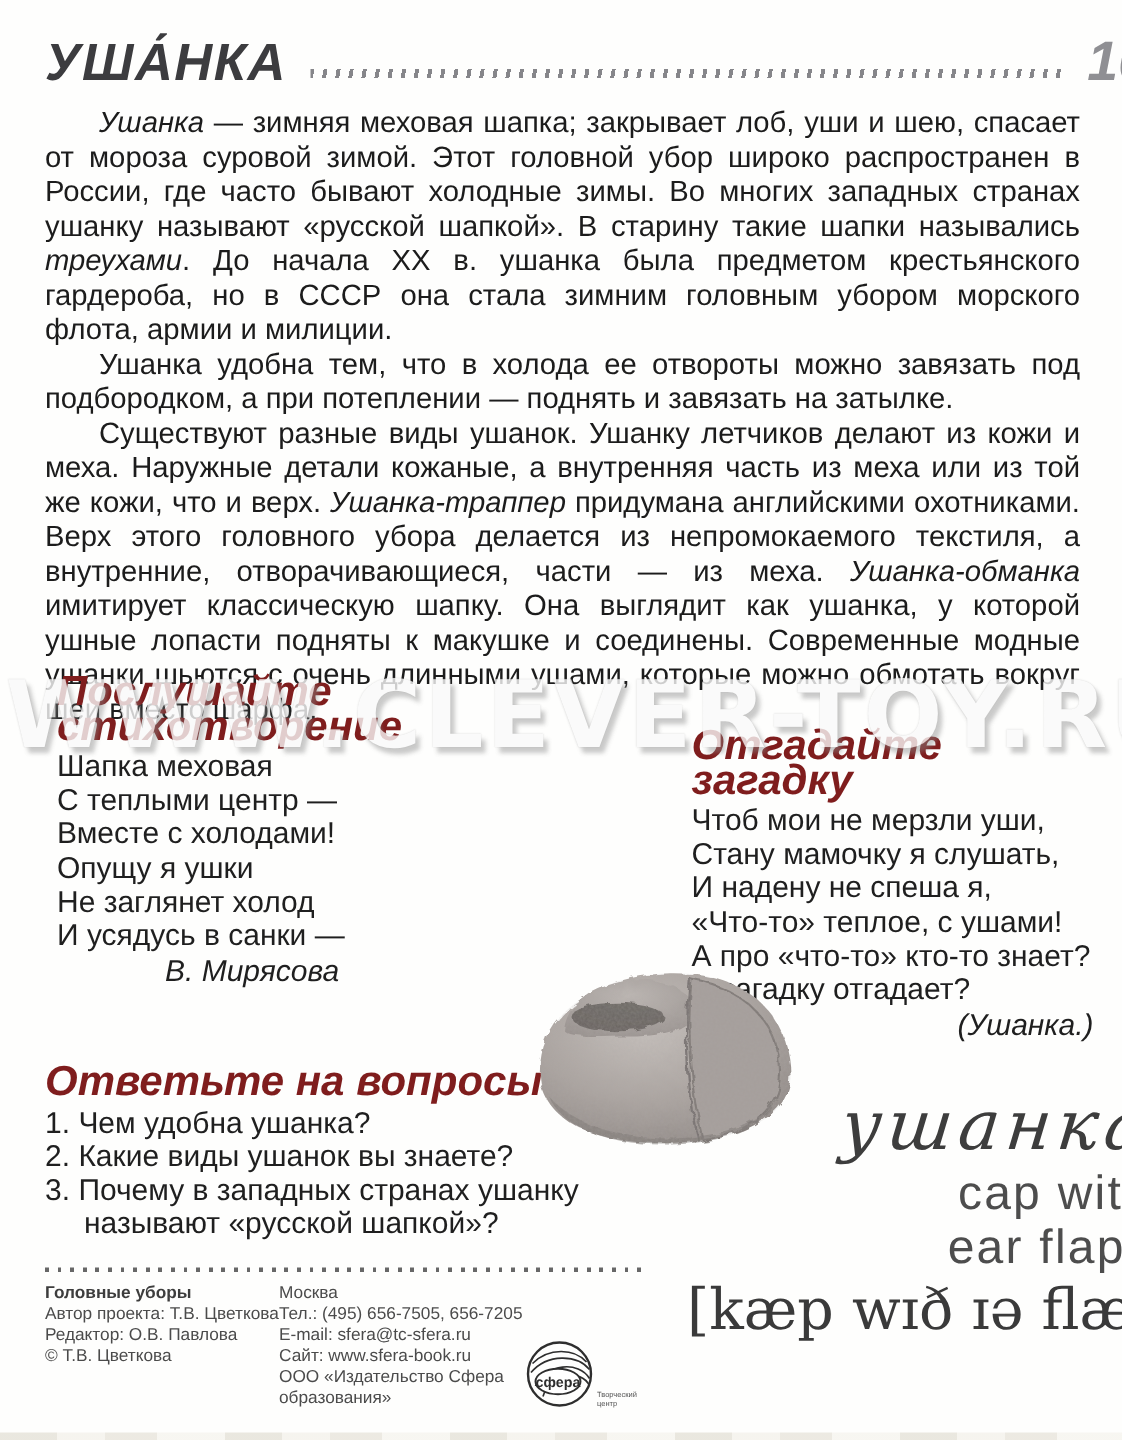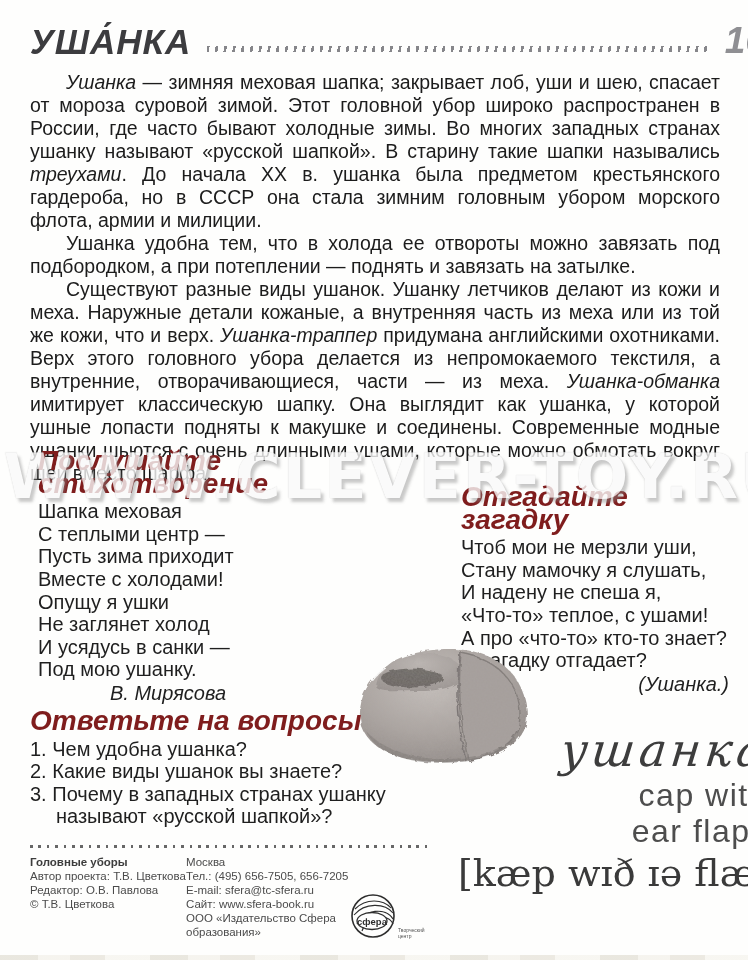--- a/index.html
+++ b/index.html
@@ -72,26 +72,24 @@
     <p><span>Ушанка удобна тем, что в холода ее отвороты можно завязать под подбородком, а при потеплении — поднять и завязать на затылке.</span></p>
     <p><span>Существуют разные виды ушанок. Ушанку летчиков делают из кожи и меха. Наружные детали кожаные, а внутренняя часть из меха или из той же кожи, что и верх. </span><span class="i">Ушанка-траппер</span><span> придумана английскими охотниками. Верх этого головного убора делается из непромокаемого текстиля, а внутренние, отворачивающиеся, части — из меха. </span><span class="i">Ушанка-обманка</span><span> имитирует классическую шапку. Она выглядит как ушанка, у которой ушные лопасти подняты к макушке и соединены. Современные модные ушанки шьются с очень длинными ушами, которые можно обмотать вокруг шеи вместо шарфа.</span></p>
   </div>
 
   <div class="watermark">WWW.CLEVER-TOY.RU</div>
 
   <div class="poem">
     <div class="colhead">Послушайте стихотворение</div>
     <div>Шапка меховая</div>
     <div>С теплыми центр —</div>
-    <div>Пусть зима приходит</div>
     <div>Вместе с холодами!</div>
     <div>Опущу я ушки</div>
     <div>Не заглянет холод</div>
     <div>И усядусь в санки —</div>
-    <div>Под мою ушанку.</div>
     <div class="poem-author">В. Мирясова</div>
   </div>
 
   <div class="riddle">
     <div class="colhead">Отгадайте загадку</div>
     <div>Чтоб мои не мерзли уши,</div>
     <div>Стану мамочку я слушать,</div>
     <div>И надену не спеша я,</div>
     <div>«Что-то» теплое, с ушами!</div>
     <div>А про «что-то» кто-то знает?</div>

